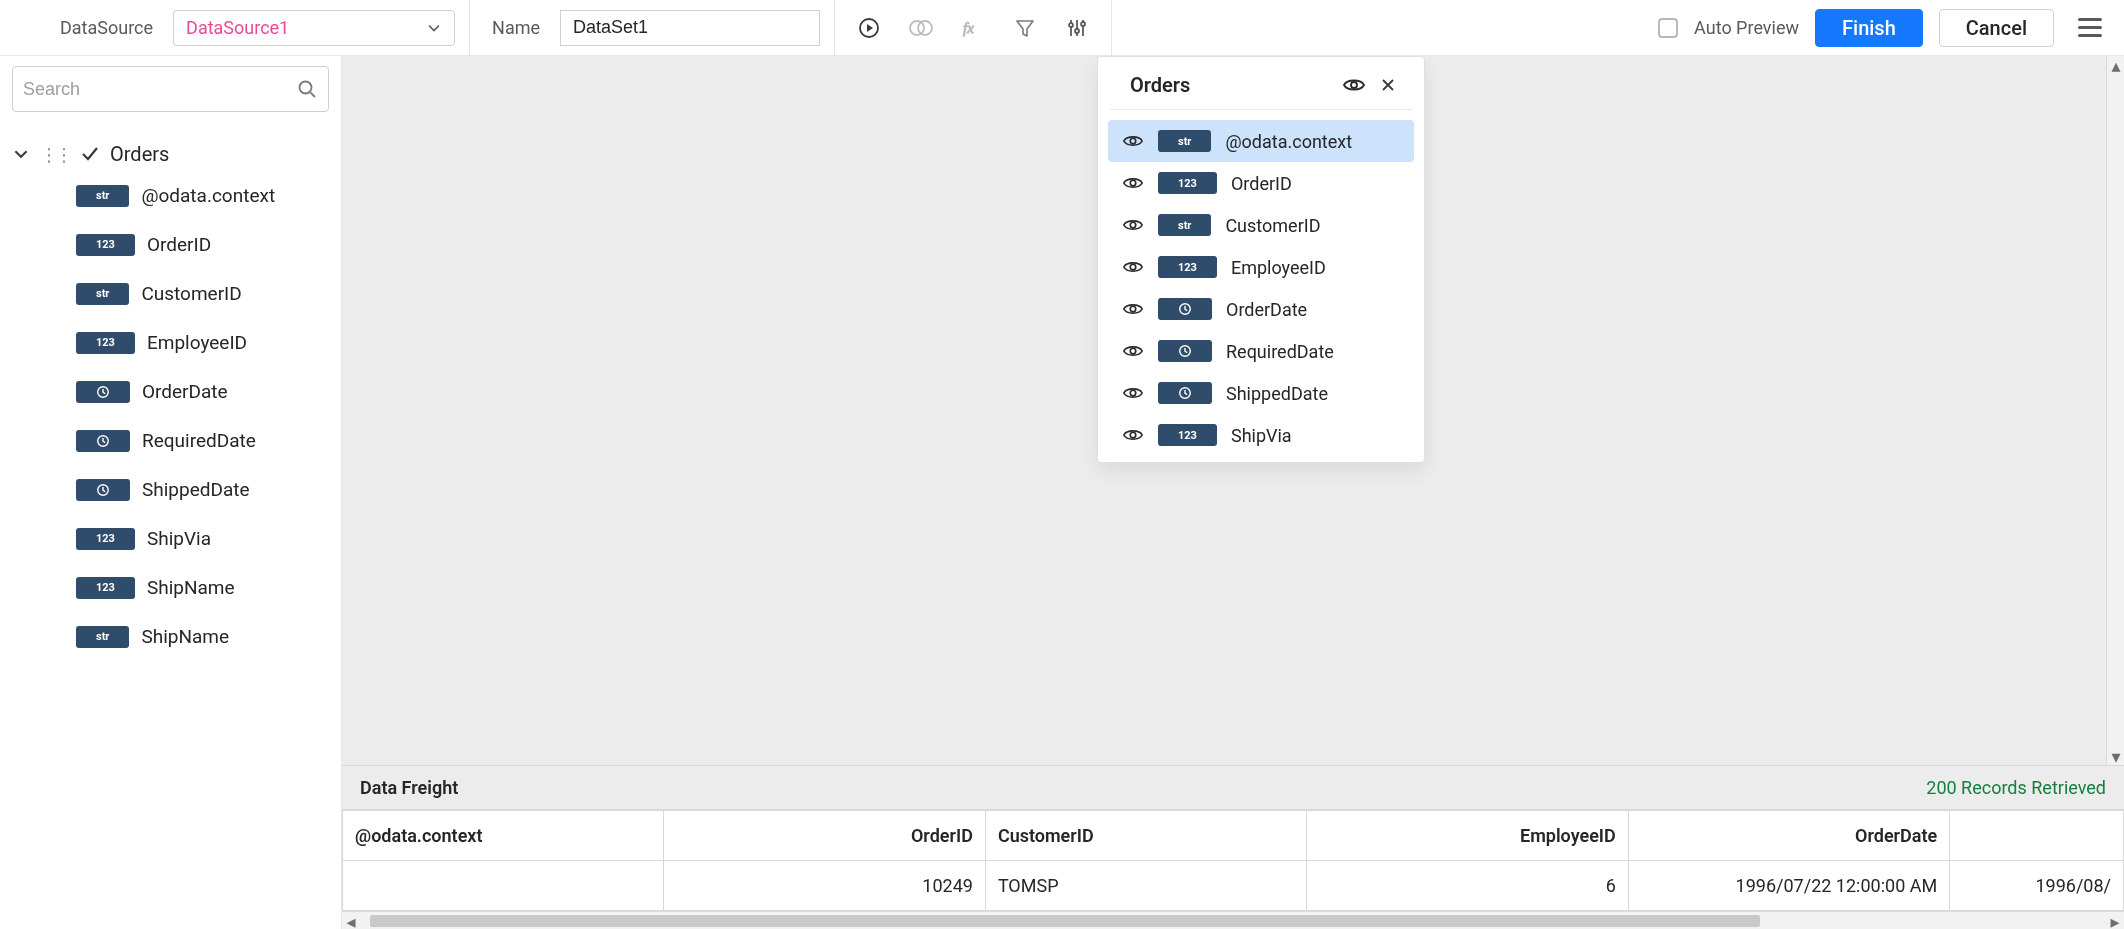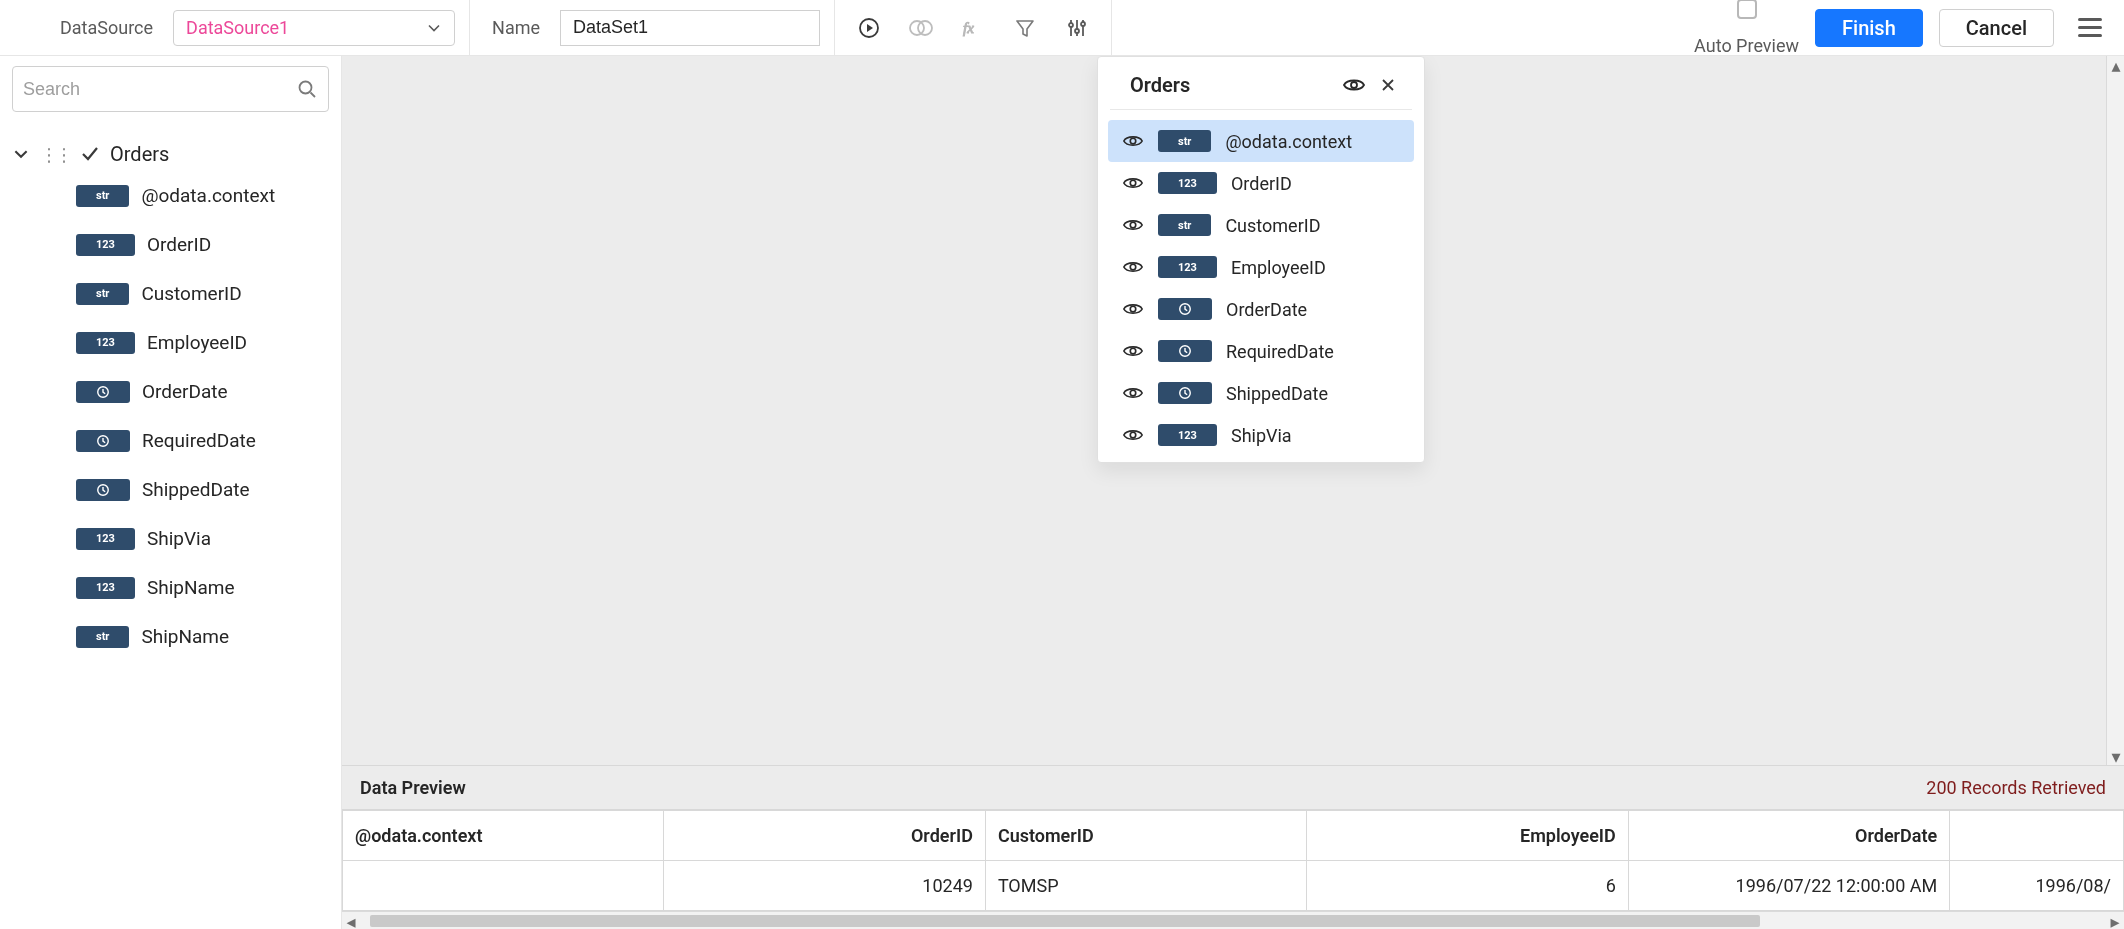--- a/index.html
+++ b/index.html
@@ -10,21 +10,21 @@
     .topbar { display: flex; align-items: center; height: 56px; border-bottom: 1px solid #E6E6E6; padding-left: 38px; }
     .tb-section { display: flex; align-items: center; height: 100%; padding: 0 14px; border-right: 1px solid #E6E6E6; gap: 12px; }
     .tb-section.noborder { border-right: none; }
     .tb-label { color: #5A5A5A; font-size: 18px; padding: 0 8px; }
     .select-box { position: relative; display: flex; align-items: center; justify-content: space-between; width: 282px; height: 36px; padding: 0 12px; border: 1px solid #D0D0D0; border-radius: 4px; background: #fff; cursor: pointer; }
     .select-box .value { color: #ec4899; }
     .input-box { width: 260px; height: 36px; padding: 0 12px; border: 1px solid #D0D0D0; border-radius: 0; background: #fff; font-size: 18px; color: #262626; }
     .icon-btn { display: flex; align-items: center; justify-content: center; width: 40px; height: 40px; border-radius: 4px; cursor: pointer; }
     .icon-btn.dim svg { stroke: #B8B8B8; fill: none; }
     .icon-btn svg { stroke: #5A5A5A; fill: none; }
-    .chk { display: flex; align-items: center; gap: 16px; cursor: pointer; flex-direction: column; }
+    .chk { display: flex; align-items: center; gap: 16px; cursor: pointer; }
     .chk-box { width: 20px; height: 20px; border: 2px solid #B8B8B8; border-radius: 4px; }
     .chk-lbl { color: #5A5A5A; }
     .btn { height: 38px; padding: 0 26px; border-radius: 4px; font-size: 20px; font-weight: 500; cursor: pointer; display: flex; align-items: center; }
     .btn.primary { background: #1677FF; color: #fff; border: 1px solid #1677FF; }
     .btn.secondary { background: #fff; color: #262626; border: 1px solid #D0D0D0; }
     .hamburger { width: 40px; display: flex; flex-direction: column; gap: 5px; align-items: center; justify-content: center; cursor: pointer; }
     .hamburger span { display: block; width: 24px; height: 3px; background: #595959; border-radius: 2px; }
 
     
     .main { flex: 1; display: flex; min-height: 0; }
@@ -63,21 +63,21 @@
     .card-list { overflow: hidden; padding: 0 10px; }
     .card-row { display: flex; align-items: center; gap: 14px; height: 42px; padding: 0 14px; border-radius: 4px; cursor: pointer; }
     .card-row.selected { background: #CDE2FB; }
     .card-row .eye svg { width: 22px; height: 22px; }
     .card-row .field-name { font-size: 18px; }
 
     
     .preview { border-top: 1px solid #D8D8D8; display: flex; flex-direction: column; }
     .preview-head { display: flex; align-items: center; justify-content: space-between; height: 44px; padding: 0 18px; background: #ECECEC; border-bottom: 1px solid #D8D8D8; }
     .preview-title { font-weight: 600; color: #262626; }
-    .preview-status { color: #7f1d1d; }
+    .preview-status { color: #15803d; }
     .grid-wrap { overflow: hidden; position: relative; }
     table { border-collapse: collapse; width: 100%; table-layout: fixed; }
     th, td { border: 1px solid #D8D8D8; padding: 14px 12px; font-size: 18px; white-space: nowrap; overflow: hidden; }
     th { background: #fff; font-weight: 600; color: #262626; text-align: left; }
     th.num, td.num { text-align: right; }
     td { color: #262626; }
     .hscroll { height: 18px; background: #F2F2F2; border-top: 1px solid #DADADA; position: relative; }
     .hscroll-arrow { position: absolute; top: 0; width: 18px; height: 18px; display:flex; align-items:center; justify-content:center; color:#6E6E6E; cursor:pointer; }
     .hscroll-arrow.l { left: 0; }
     .hscroll-arrow.r { right: 0; }
@@ -354,21 +354,21 @@
       </div>
 
       <div class="vscroll-track">
         <div class="vscroll-arrow top">▴</div>
         <div class="vscroll-arrow bot">▾</div>
       </div>
     </div>
 
     <div class="preview">
       <div class="preview-head">
-        <span class="preview-title">Data Preview</span>
+        <span class="preview-title">Data Freight</span>
         <span class="preview-status">200 Records Retrieved</span>
       </div>
       <div class="grid-wrap">
         <table id="preview-table">
             <colgroup>
               <col style="width:222px">
               <col style="width:222px">
               <col style="width:222px">
               <col style="width:222px">
               <col style="width:222px">

